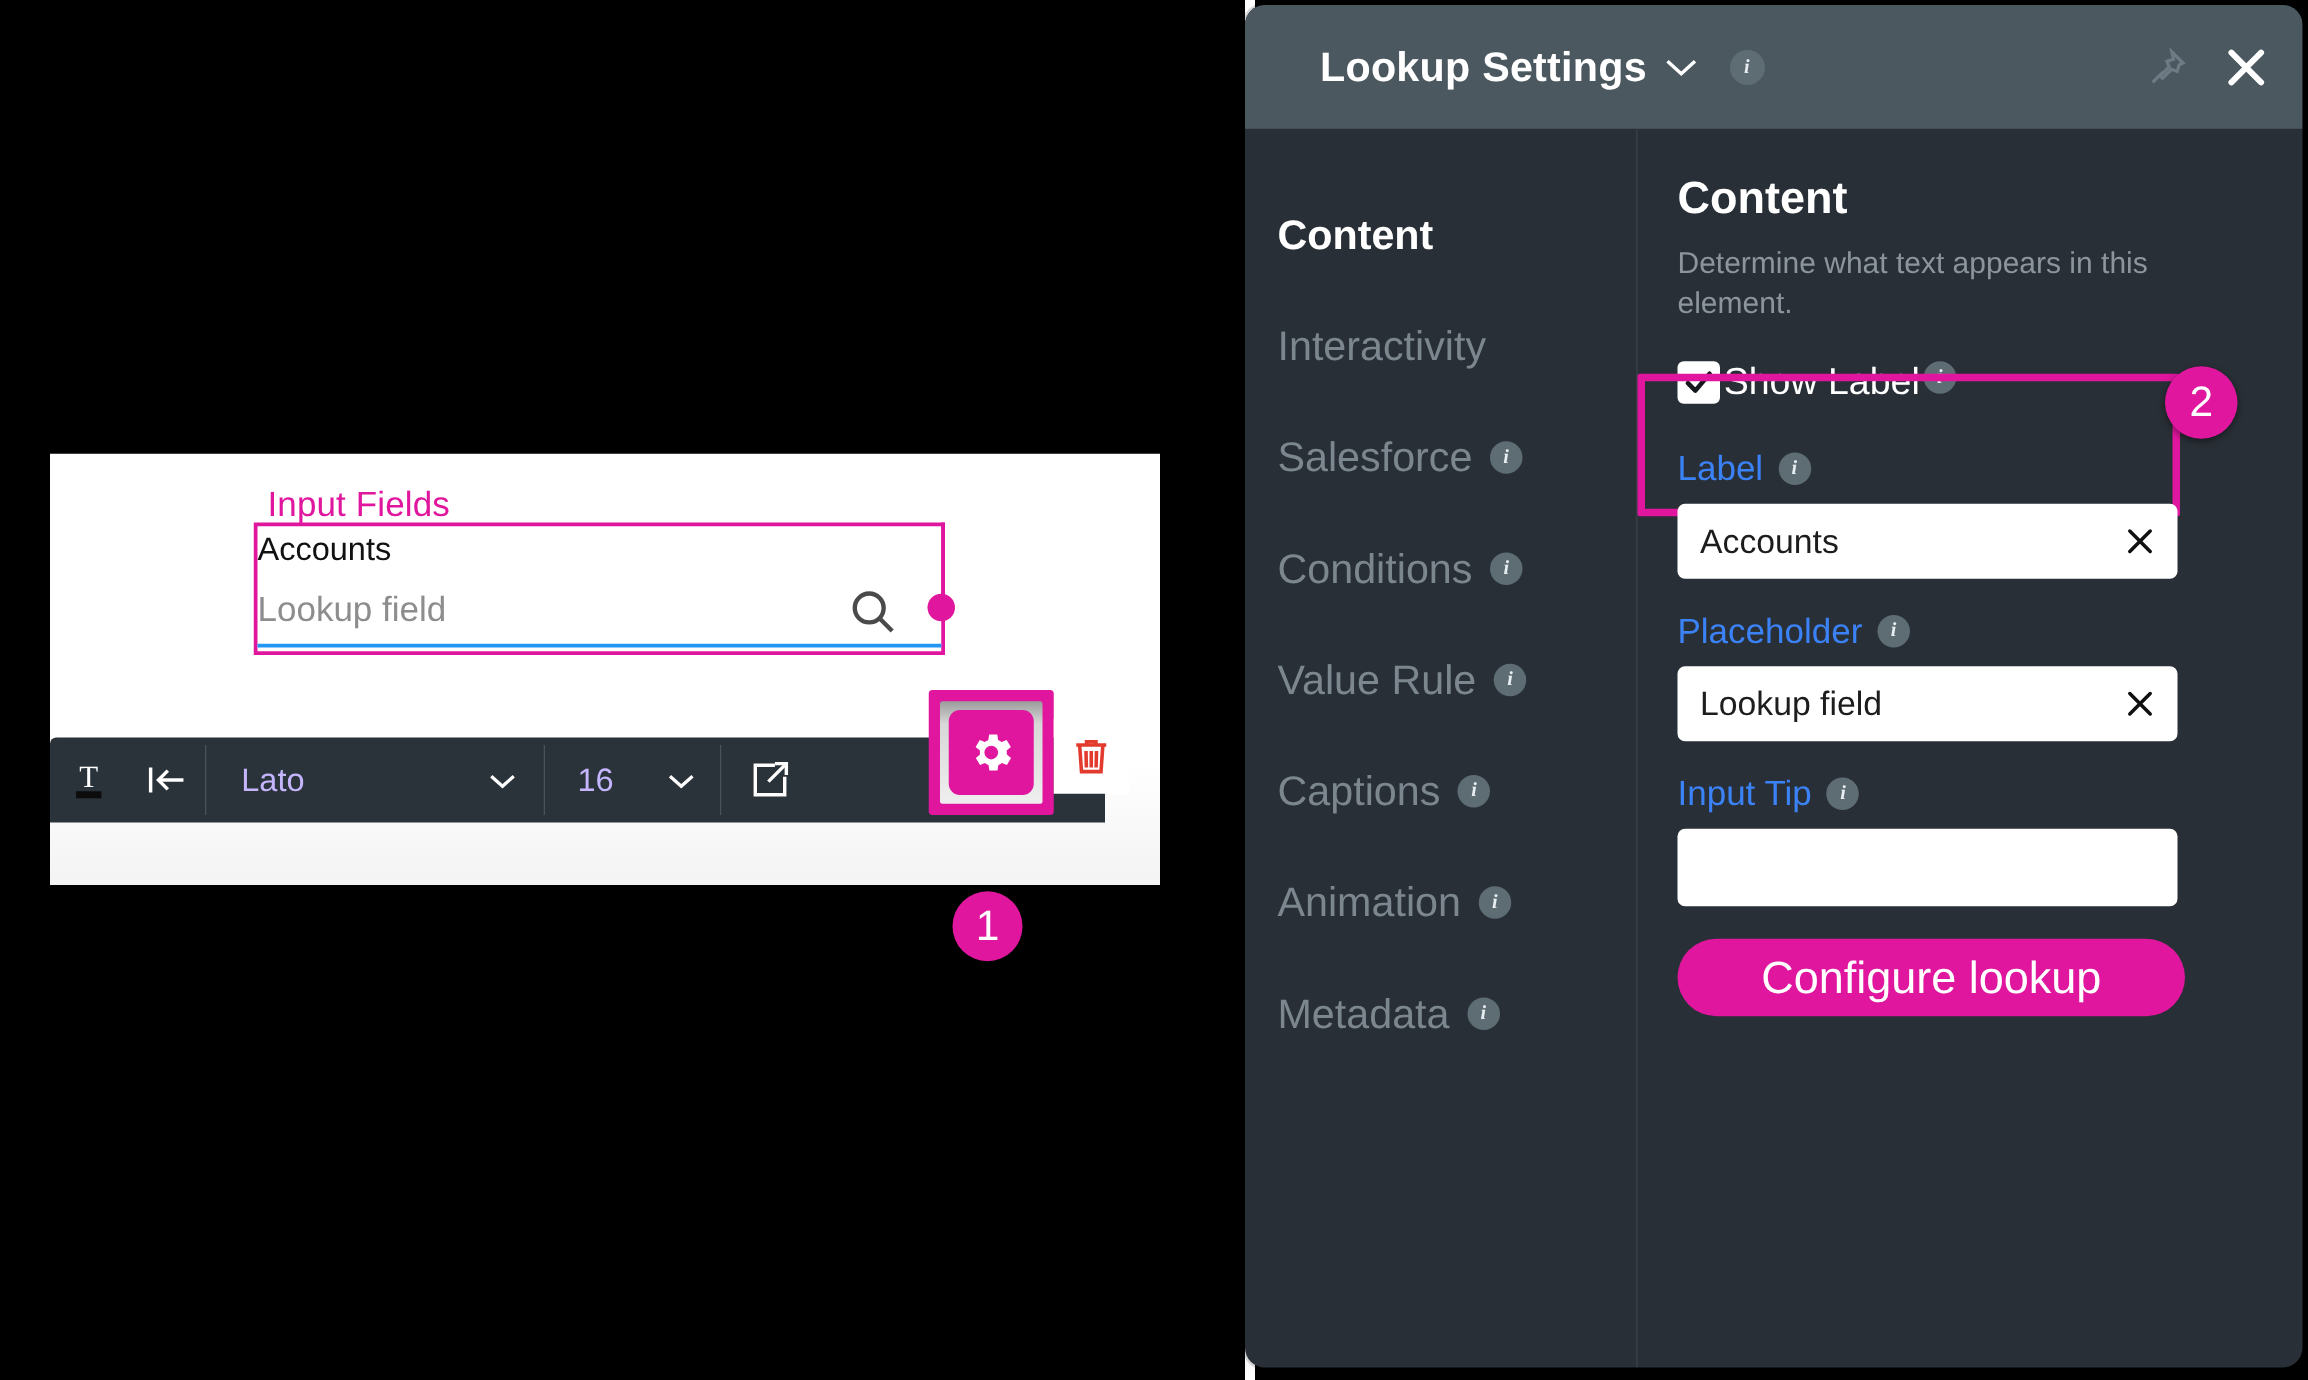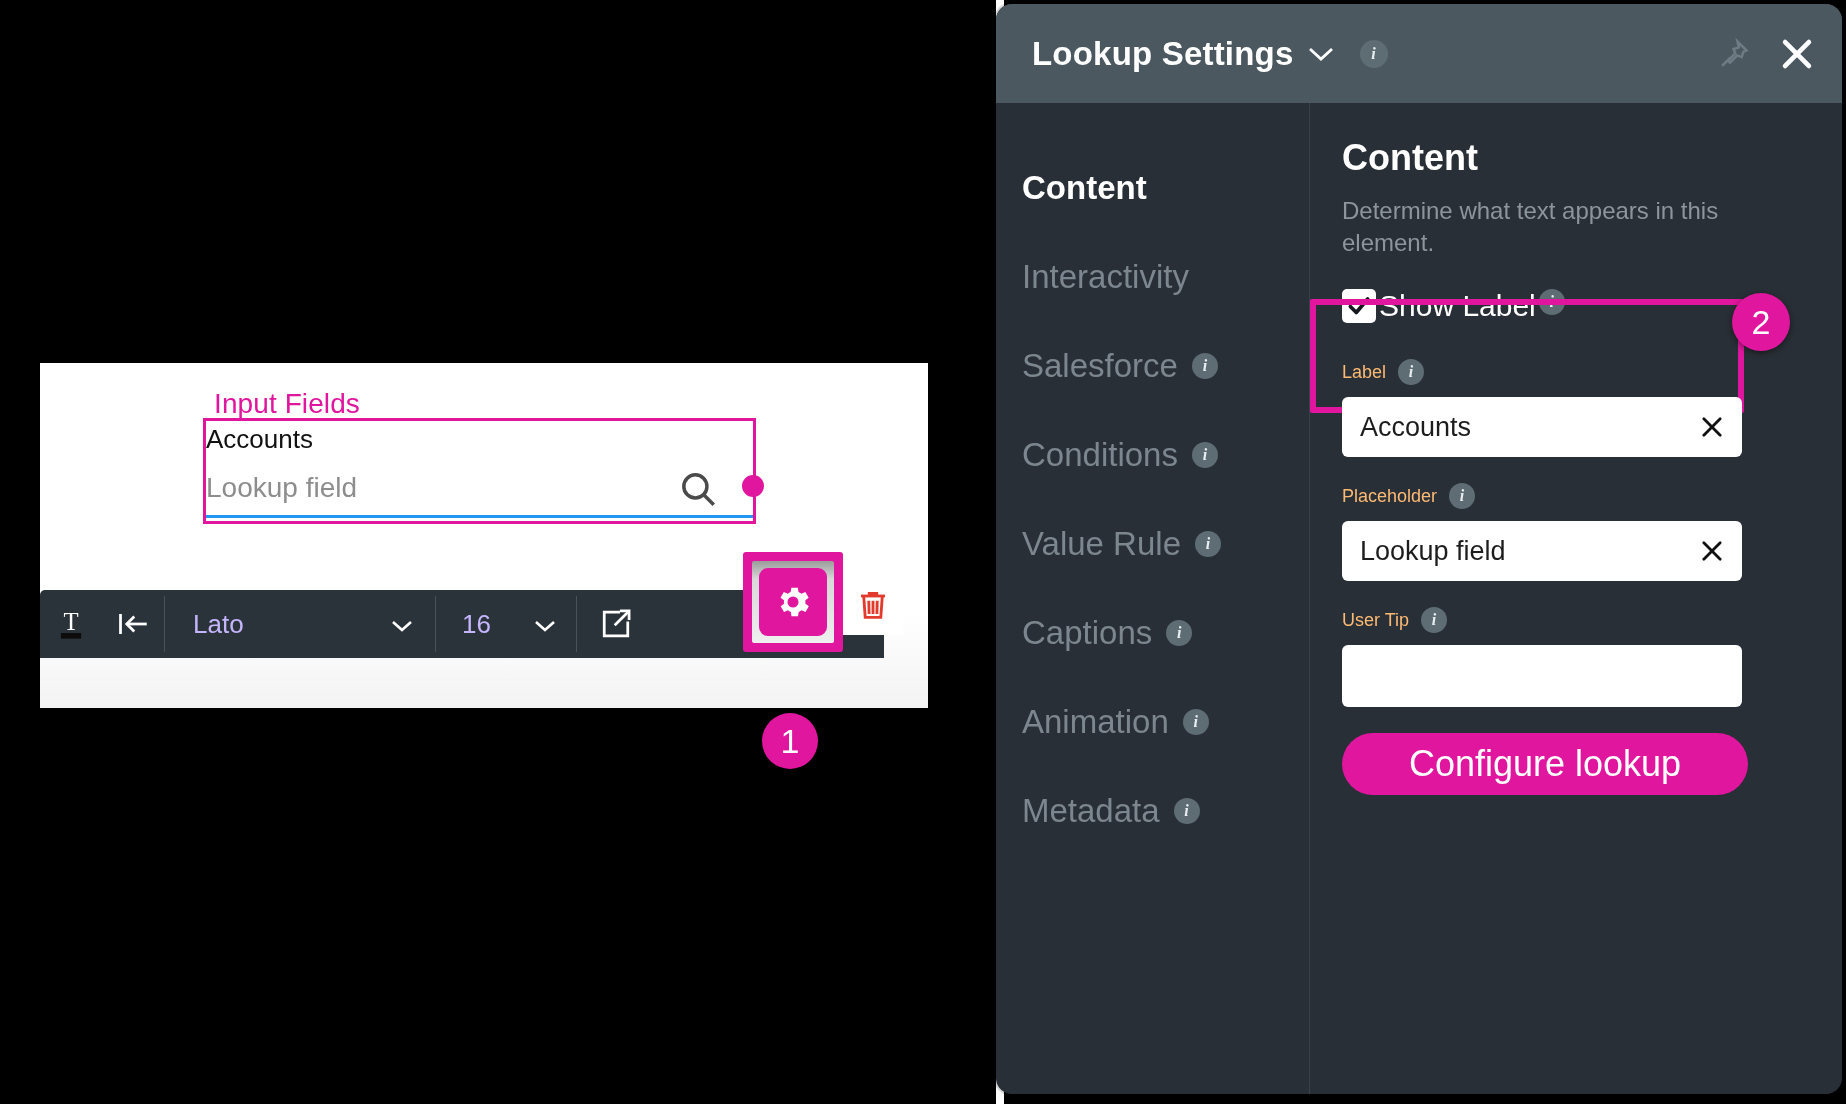--- a/index.html
+++ b/index.html
@@ -109,21 +109,21 @@
     background: linear-gradient(180deg,#ffffff 0%,#c9c9c9 14%,#bcbcbc 86%,#ffffff 100%);
   }
   .rail-tick { position: absolute; left: 996px; top: 36px; width: 12px; height: 10px; background: #C4169E; }
   .rail-tick2 { position: absolute; left: 996px; top: 481px; width: 12px; height: 6px; background: #C4169E; }
 
   .panel-header {
     position: absolute; left: 0; top: 0; width: 100%; height: 99px;
     background: #4B5860; display: flex; align-items: center; padding: 0 22px 0 36px;
   }
   .panel-title {
-    color: #ffffff; font-size: 33px; font-weight: 700; letter-spacing: .2px; white-space: nowrap;
+    color: #ffffff; font-size: 33px; font-weight: 700; letter-spacing: .2px; white-space: nowrap; margin-left: 24px;
   }
   .title-chev { margin-left: 14px; width: 26px; height: 15px; }
   .info-dot {
     display: inline-flex; align-items: center; justify-content: center;
     width: 26px; height: 26px; border-radius: 50%; background: #5E6C74;
     color: #e8eef1; font-size: 16px; font-style: italic; font-family: "Liberation Serif", serif;
     font-weight: 700; flex: none;
   }
   .header-info { margin-left: 26px; width: 28px; height: 28px; }
   .header-spacer { flex: 1; }
@@ -155,21 +155,21 @@
   }
   .checkbox-label { color: #ffffff; font-size: 30px; }
 
   .highlight-frame {
     position: absolute; left: 0px; top: 196px; width: 434px; height: 114px;
     border: 6px solid #E0169E; border-radius: 2px; pointer-events: none;
   }
 
   .field-group { margin-bottom: 26px; position: relative; }
   .field-label-row { display: flex; align-items: center; gap: 12px; margin-bottom: 12px; }
-  .field-label { color: #fdba74; font-size: 18px; }
+  .field-label { color: #3b82f6; font-size: 28px; }
   .text-input {
     width: 400px; height: 60px; background: #ffffff; border-radius: 6px;
     display: flex; align-items: center; padding: 0 16px 0 18px;
   }
   .text-input .val { flex: 1; color: #1d1d1d; font-size: 27px; white-space: nowrap; overflow: hidden; }
   .clear-x { width: 28px; height: 28px; flex: none; }
   .text-input.empty { height: 62px; }
 
   .primary-btn {
     width: 406px; height: 62px; background: #E0169E; border-radius: 31px;
@@ -375,21 +375,21 @@
               <svg viewBox="0 0 24 24" width="28" height="28" stroke="#111" stroke-width="2.4" stroke-linecap="round">
                 <line x1="5" y1="5" x2="19" y2="19"></line>
                   <line x1="19" y1="5" x2="5" y2="19"></line>
               </svg>
             </span>
           </div>
         </div>
 
         <div class="field-group">
           <div class="field-label-row">
-            <span class="field-label">User Tip</span>
+            <span class="field-label">Input Tip</span>
             <span class="info-dot">i</span>
           </div>
           <div class="text-input empty">
             <span class="val"></span>
           </div>
         </div>
 
         <button class="primary-btn">Configure lookup</button>
       </div>
     </div>

